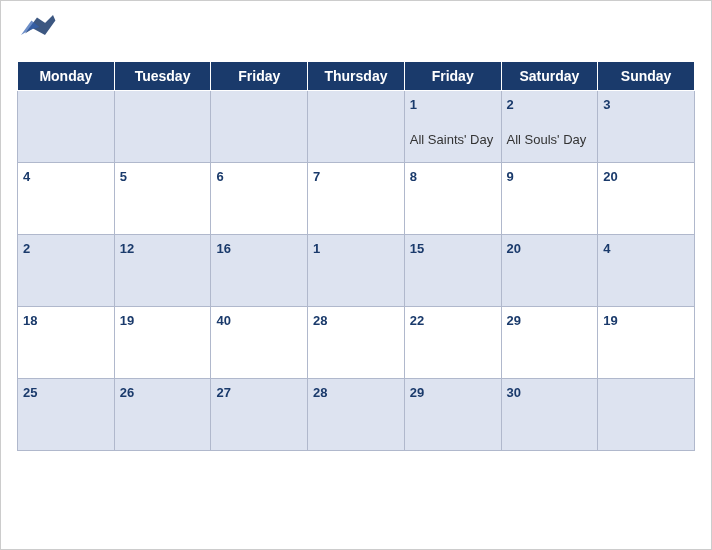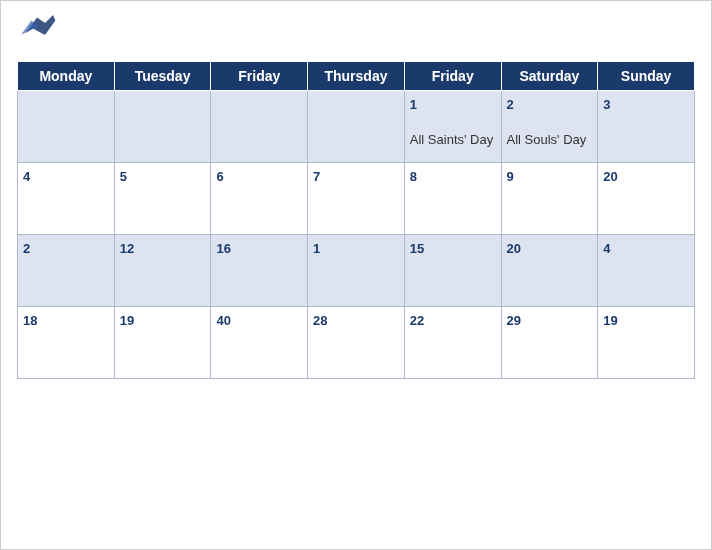--- a/index.html
+++ b/index.html
@@ -155,15 +155,24 @@
         </tr>
         <tr>
           <td><span class="day-number">18</span></td>
           <td><span class="day-number">19</span></td>
           <td><span class="day-number">40</span></td>
           <td><span class="day-number">28</span></td>
           <td><span class="day-number">22</span></td>
           <td><span class="day-number">29</span></td>
           <td><span class="day-number">19</span></td>
         </tr>
+        <tr>
+          <td><span class="day-number">25</span></td>
+          <td><span class="day-number">26</span></td>
+          <td><span class="day-number">27</span></td>
+          <td><span class="day-number">28</span></td>
+          <td><span class="day-number">29</span></td>
+          <td><span class="day-number">30</span></td>
+          <td></td>
+        </tr>
       </tbody>
   </table>
 </div>
 
 </body></html>

